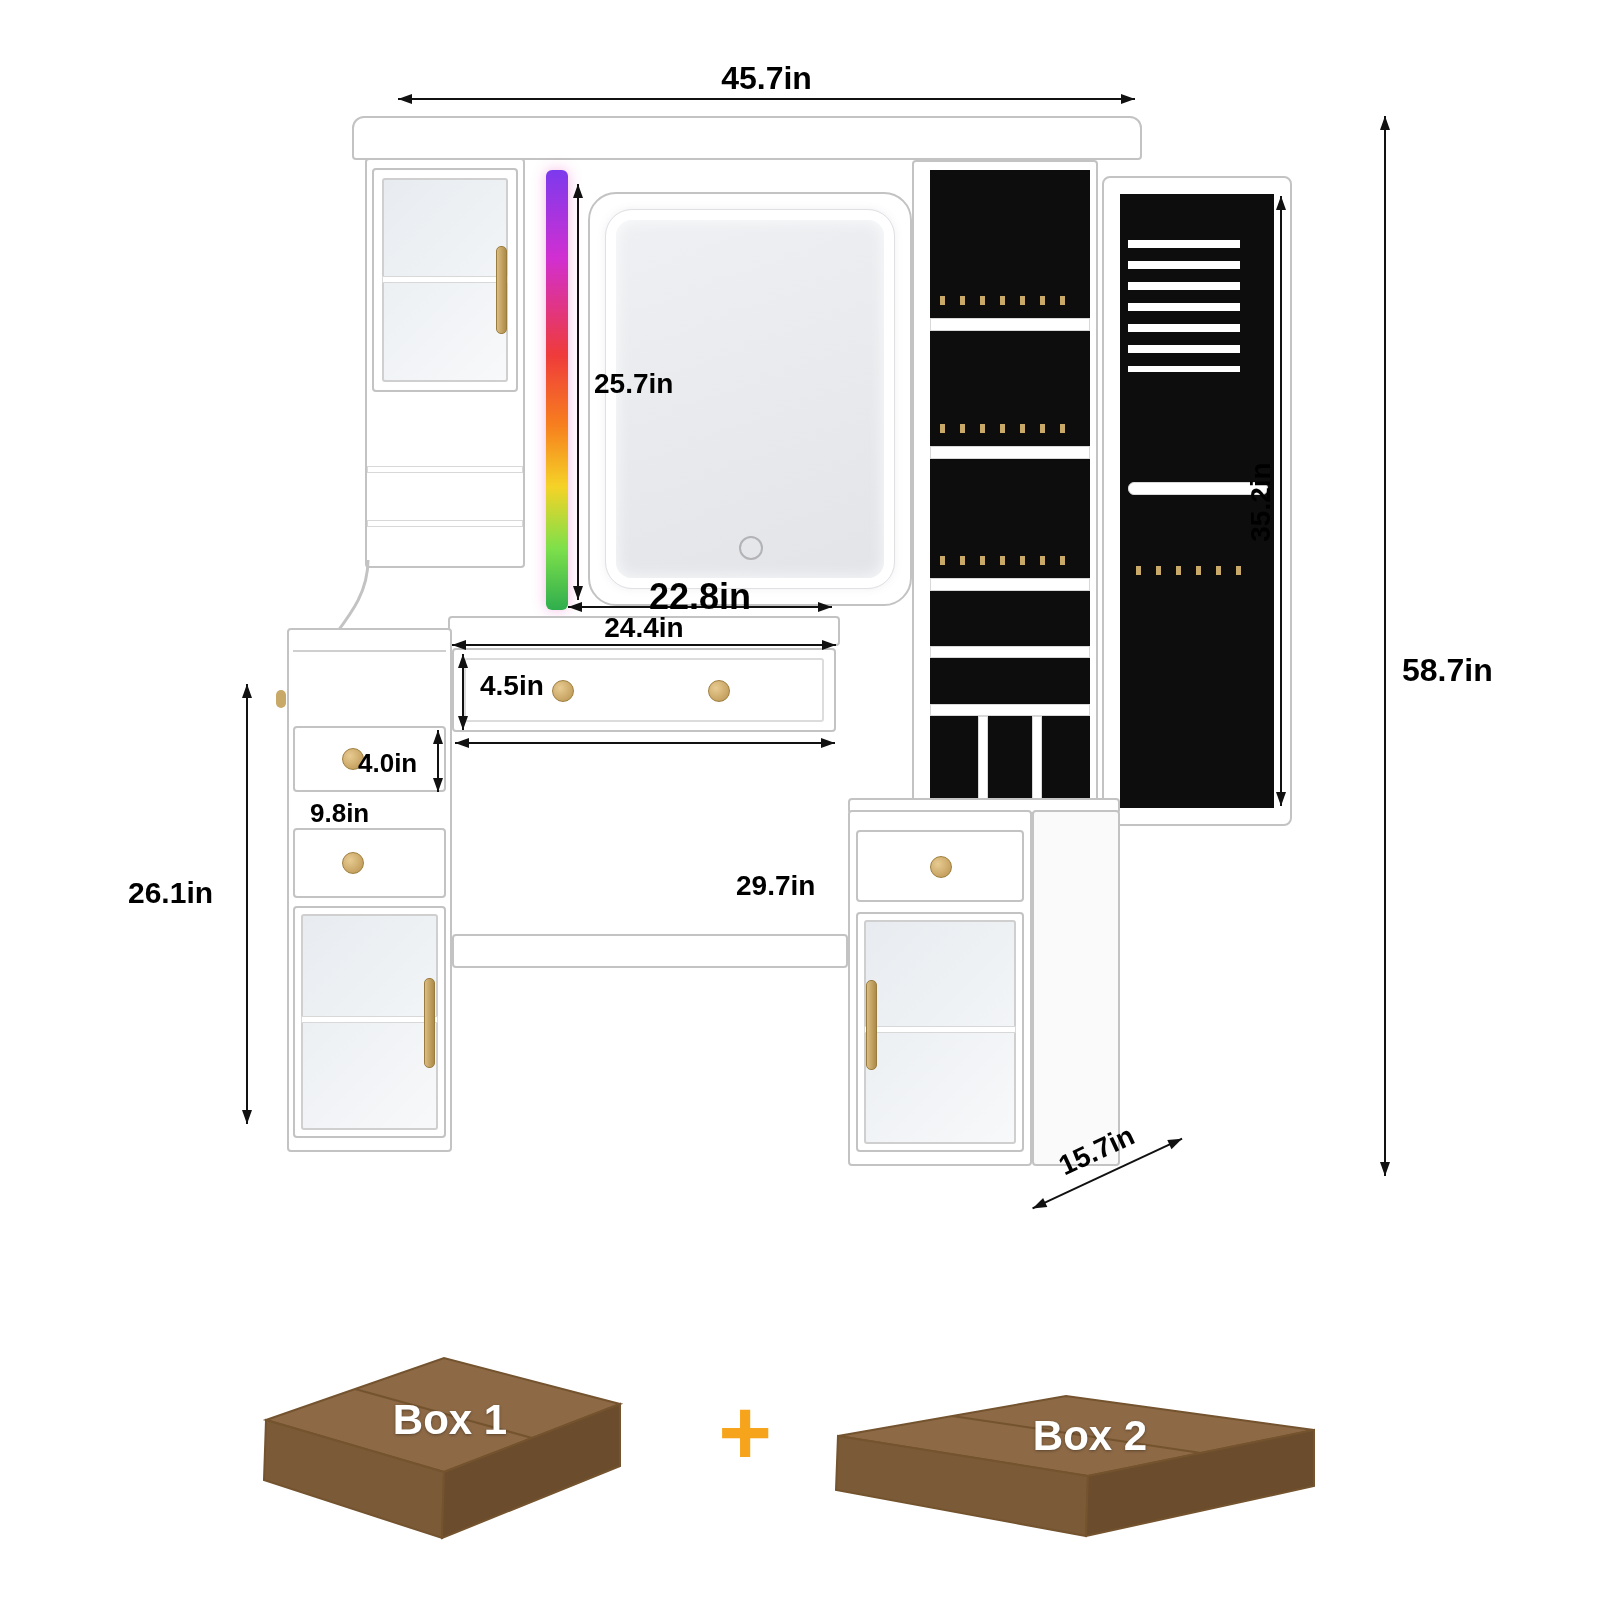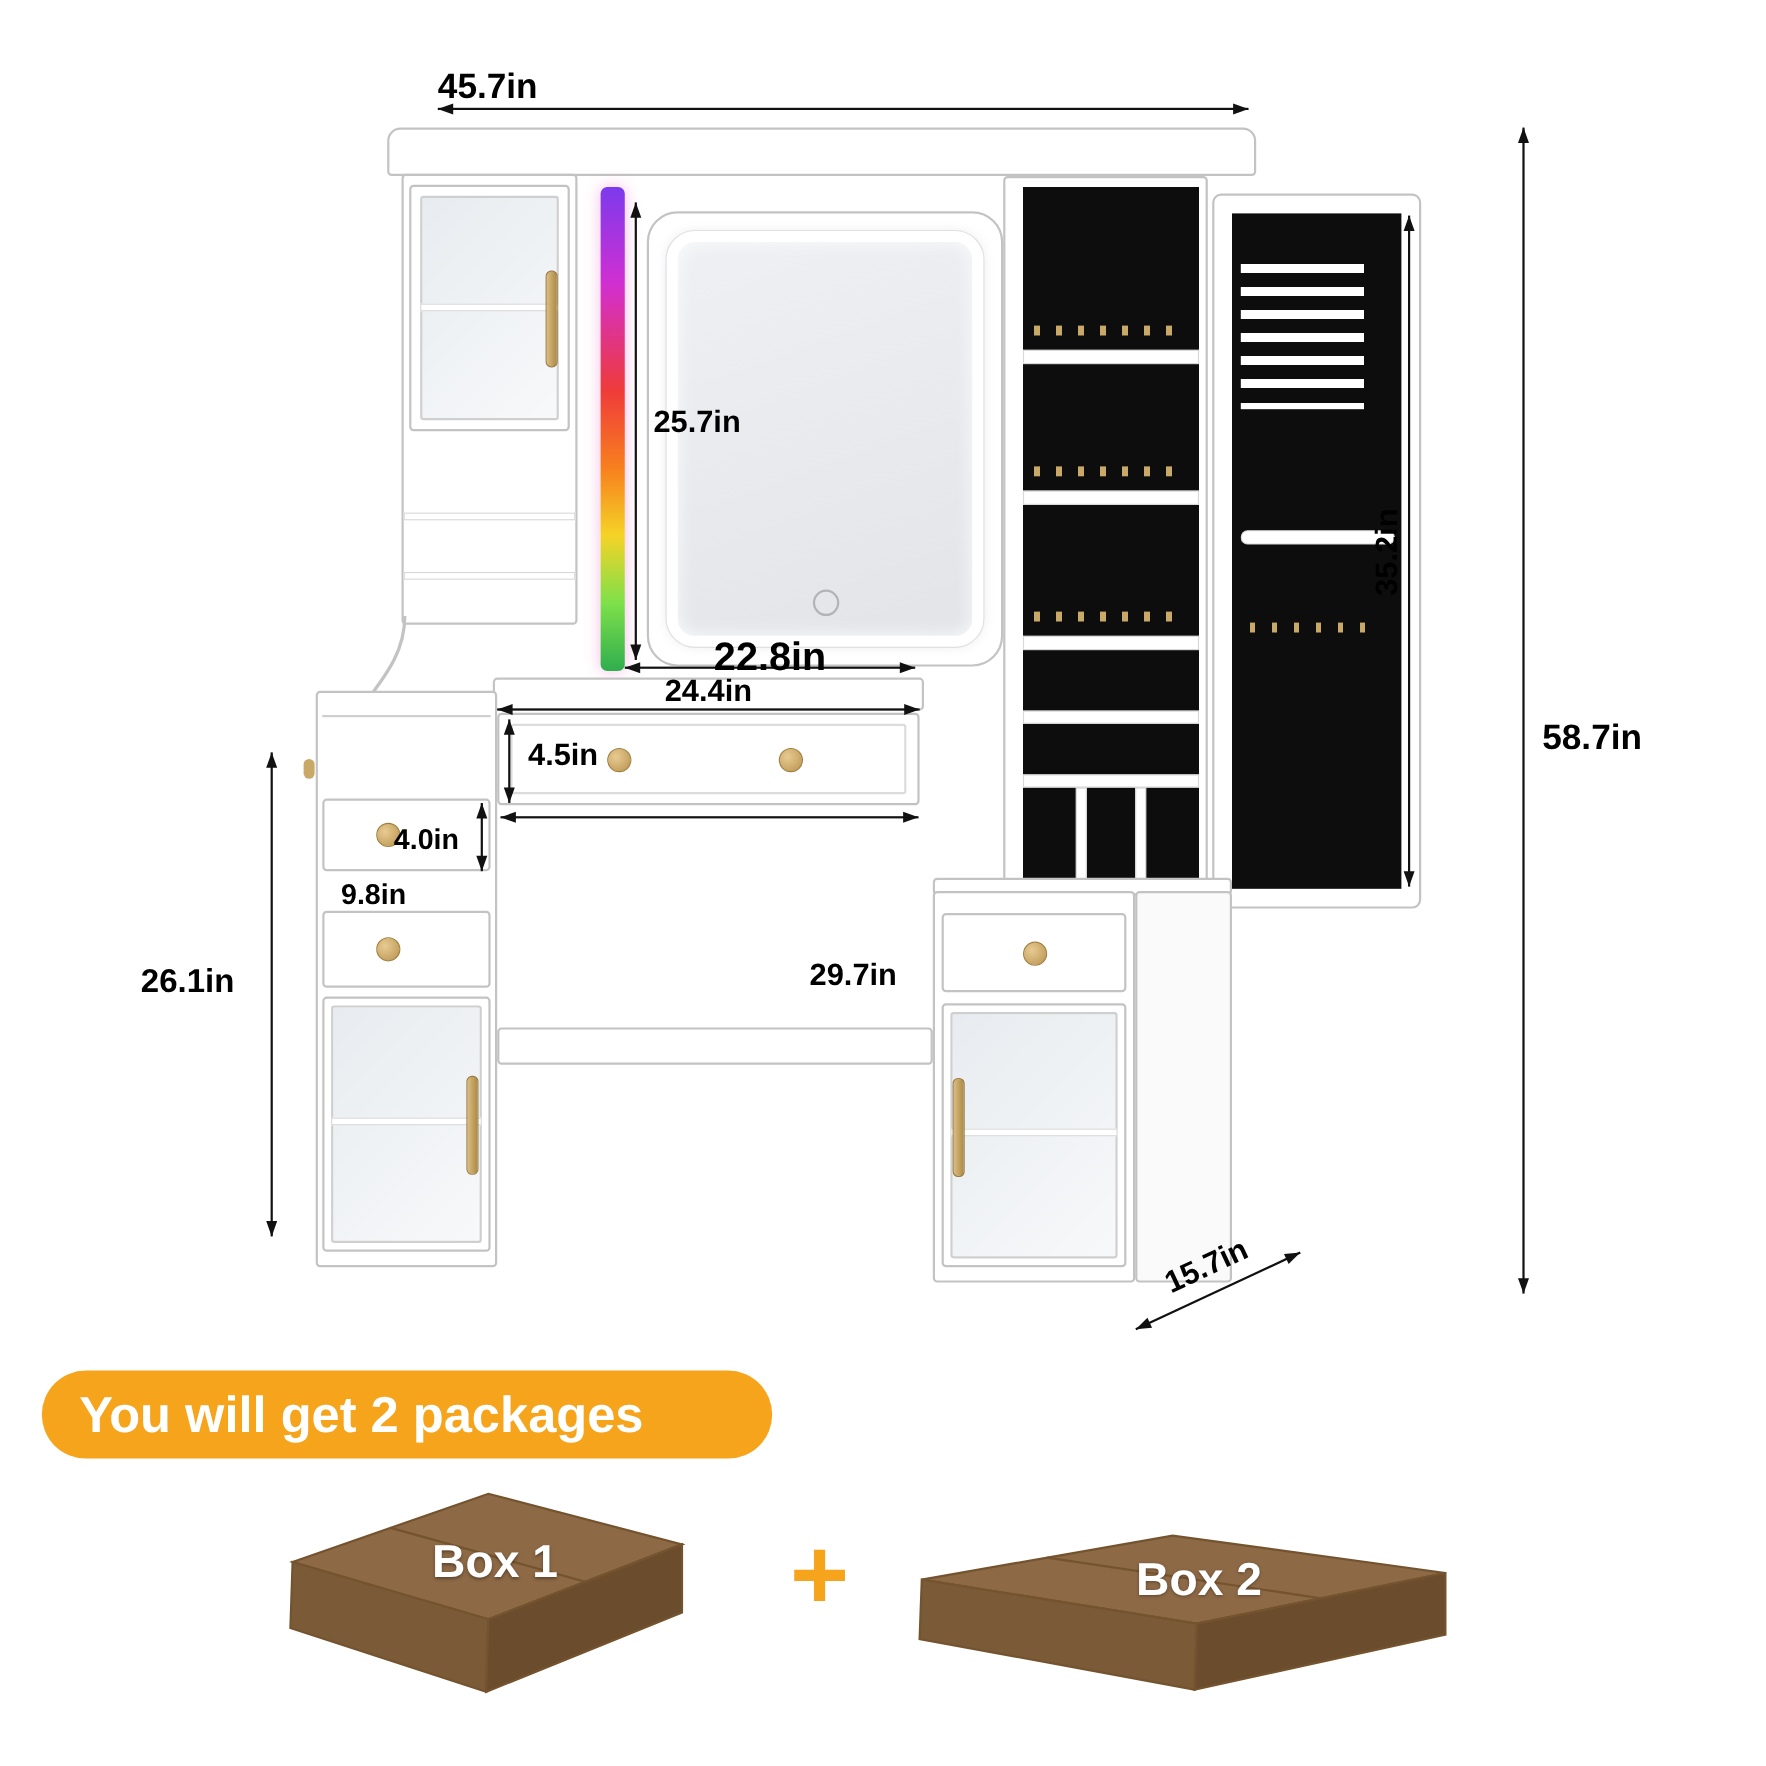--- a/index.html
+++ b/index.html
@@ -105,21 +105,21 @@
   <div class="panel" style="left:848px;top:810px;width:184px;height:356px;"></div>
   <div class="panel" style="left:1032px;top:810px;width:88px;height:356px;background:#fafafa;"></div>
   <div class="panel" style="left:856px;top:830px;width:168px;height:72px;"></div>
   <div class="knob" style="left:930px;top:856px;"></div>
   <div class="panel" style="left:856px;top:912px;width:168px;height:240px;"></div>
   <div class="glass" style="left:864px;top:920px;width:152px;height:224px;"></div>
   <div class="white-shelf" style="left:864px;top:1026px;width:152px;height:7px;"></div>
   <div class="handle-v" style="left:866px;top:980px;height:88px;"></div>
 
   <div class="dim-h" style="left:398px;top:98px;width:737px;"></div>
-  <div class="dim-label" style="left:398px;top:60px;width:737px;text-align:left;font-size:32px;">45.7in</div>
+  <div class="dim-label" style="left:398px;top:60px;width:737px;text-align:center;font-size:32px;">45.7in</div>
 
   <div class="dim-v" style="left:1384px;top:116px;height:1060px;"></div>
   <div class="dim-label" style="left:1402px;top:652px;font-size:32px;">58.7in</div>
 
   <div class="dim-v" style="left:577px;top:184px;height:416px;"></div>
   <div class="dim-label" style="left:594px;top:368px;font-size:28px;">25.7in</div>
 
   <div class="dim-h" style="left:568px;top:606px;width:264px;"></div>
   <div class="dim-label" style="left:568px;top:576px;width:264px;text-align:center;font-size:36px;">22.8in</div>
 
@@ -142,22 +142,20 @@
   <div class="dim-label" style="left:736px;top:870px;width:104px;text-align:left;font-size:28px;">29.7in</div>
 
   <div class="dim-v" style="left:1280px;top:196px;height:610px;"></div>
   <div class="dim-label" style="left:1206px;top:486px;width:110px;text-align:center;font-size:28px;transform:rotate(-90deg);">35.2in</div>
 
   <div class="abs" style="left:1030px;top:1168px;width:165px;height:70px;transform:rotate(-25deg);transform-origin:0 50%;z-index:6;">
     <div class="dim-label" style="left:0;top:0;width:165px;text-align:center;font-size:28px;">15.7in</div>
     <div class="dim-h" style="left:0;top:40px;width:165px;"></div>
   </div>
 
-  <div class="abs" style="left:38px;top:1246px;width:664px;height:80px;background:#F7A41D;border-radius:40px;
-              color:#fff;font-size:46px;font-weight:700;line-height:80px;padding-left:34px;">You will get 2 packages</div>
 
   <svg class="abs" style="left:248px;top:1348px;width:390px;height:205px;" viewBox="0 0 390 205">
     <polygon points="18,72 196,10 372,56 196,124" fill="#8d6946" stroke="#74532f" stroke-width="2"></polygon>
     <polygon points="18,72 196,124 194,190 16,132" fill="#7b5a37" stroke="#74532f" stroke-width="2"></polygon>
     <polygon points="196,124 372,56 372,118 194,190" fill="#6b4c2c" stroke="#74532f" stroke-width="2"></polygon>
     <line x1="107" y1="41" x2="284" y2="90" stroke="#74532f" stroke-width="2"></line>
   </svg>
   <div class="box-label" style="left:340px;top:1362px;width:220px;font-size:42px;margin-top:34px;">Box 1</div>
 
   <div class="abs" style="left:700px;top:1386px;width:90px;text-align:center;color:#F7A41D;font-size:92px;font-weight:700;line-height:92px;">+</div>

